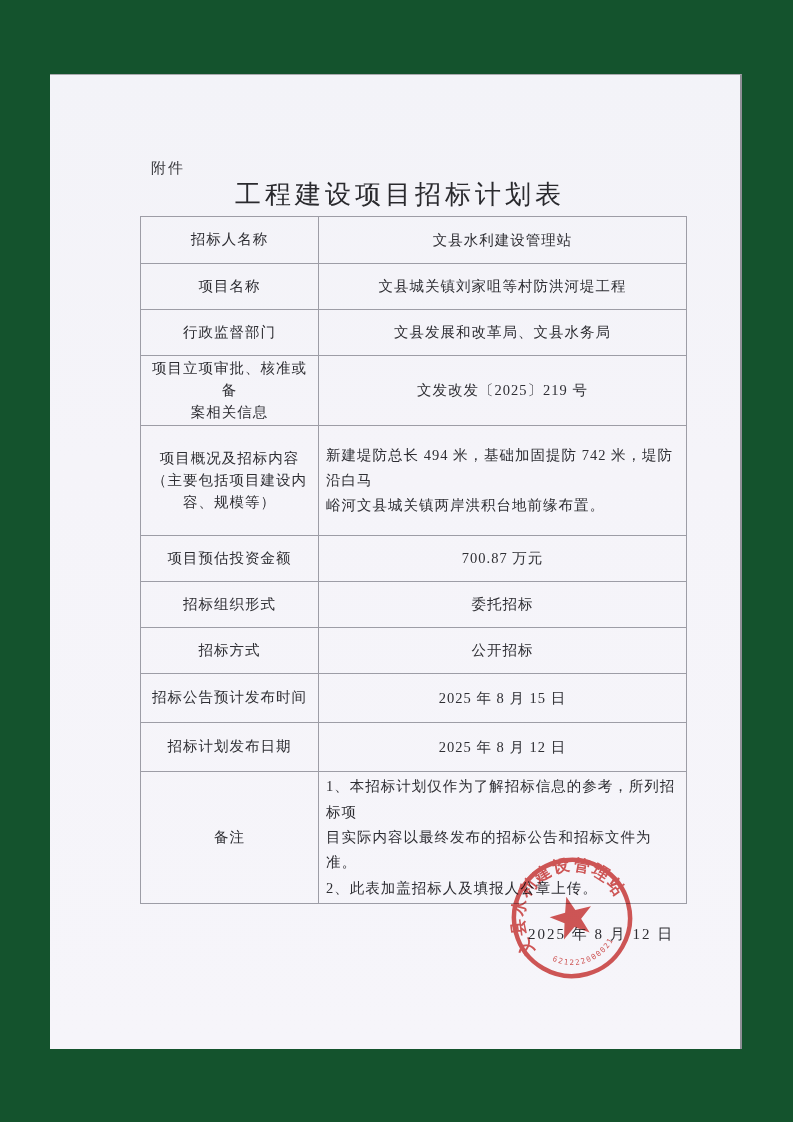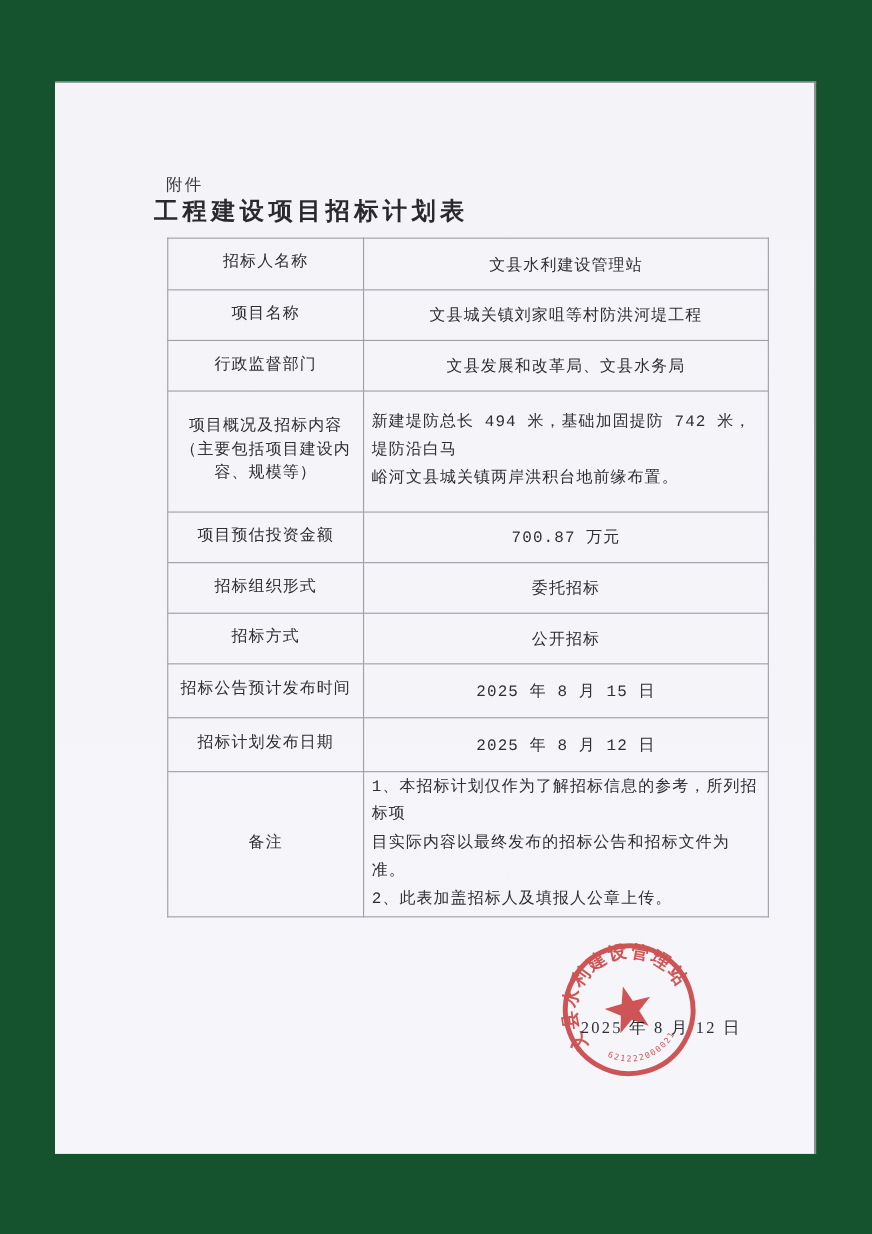--- a/index.html
+++ b/index.html
@@ -32,36 +32,35 @@
     top: 84px;
     font-size: 15px;
     letter-spacing: 2px;
     color: #3a3a3e;
   }
   .doc-title {
     position: absolute;
     left: 90px;
     top: 102px;
     width: 520px;
-    text-align: left;
-    font-size: 22px;
-    font-weight: bold;
+    text-align: center;
+    font-size: 26px;
+    font-weight: normal;
     letter-spacing: 4px;
     color: #2a2a2e;
   }
   .bid-table {
     position: absolute;
-    left: 102px;
+    left: 90px;
     top: 141px;
     width: 520px;
     border-collapse: collapse;
     table-layout: fixed;
     font-size: 14.5px;
     color: #2e2e33;
-    font-family: Liberation Mono, monospace;
   }
   .bid-table td {
     border: 1px solid #9d9da6;
     padding: 2px 6px;
     vertical-align: middle;
   }
   .bid-table td.lbl {
     width: 165px;
     text-align: center;
     letter-spacing: 1px;
@@ -134,20 +133,25 @@
           <td class="lbl">招标人名称</td>
           <td class="val">文县水利建设管理站</td>
         </tr>
         <tr class="h-std">
           <td class="lbl">项目名称</td>
           <td class="val">文县城关镇刘家咀等村防洪河堤工程</td>
         </tr>
         <tr class="h-std">
           <td class="lbl">行政监督部门</td>
           <td class="val">文县发展和改革局、文县水务局</td>
+        </tr>
+        <tr class="h-r4">
+          <td class="lbl multiline">项目立项审批、核准或备
+案相关信息</td>
+          <td class="val">文发改发〔2025〕219 号</td>
         </tr>
         <tr class="h-tall">
           <td class="lbl multiline">项目概况及招标内容
 （主要包括项目建设内
 容、规模等）</td>
           <td class="val left multiline">新建堤防总长 494 米，基础加固提防 742 米，堤防沿白马
 峪河文县城关镇两岸洪积台地前缘布置。</td>
         </tr>
         <tr class="h-std">
           <td class="lbl">项目预估投资金额</td>

